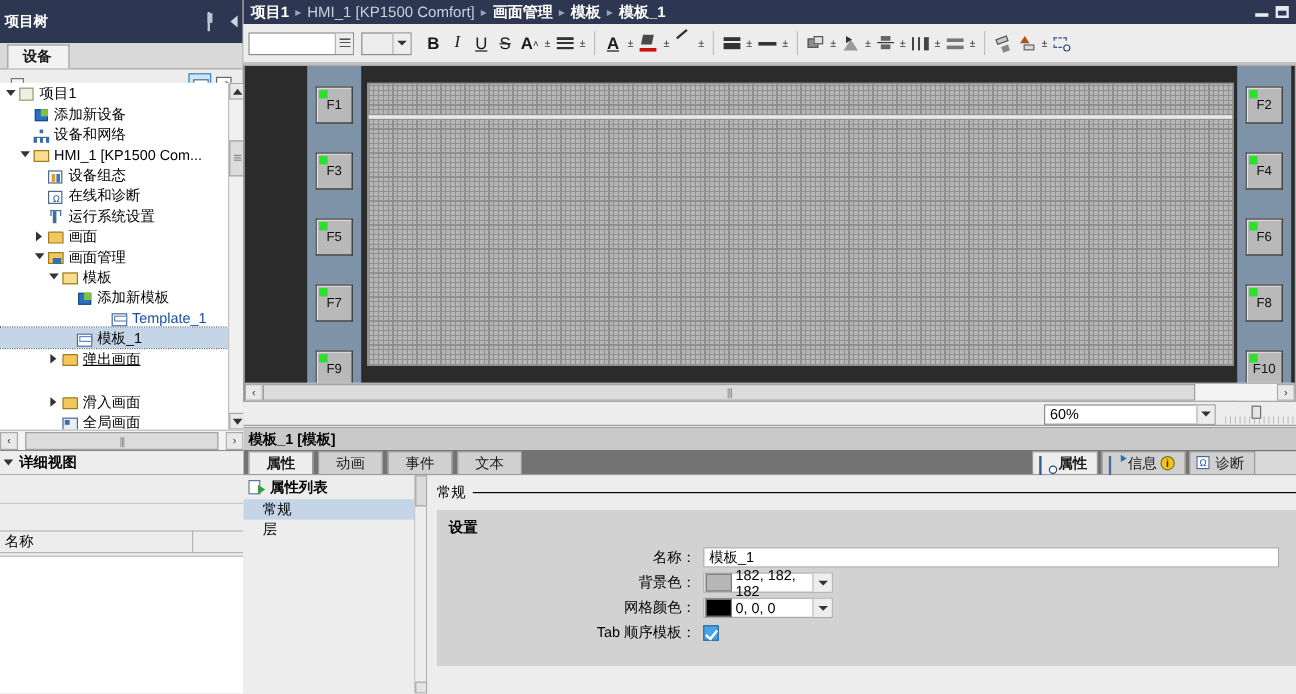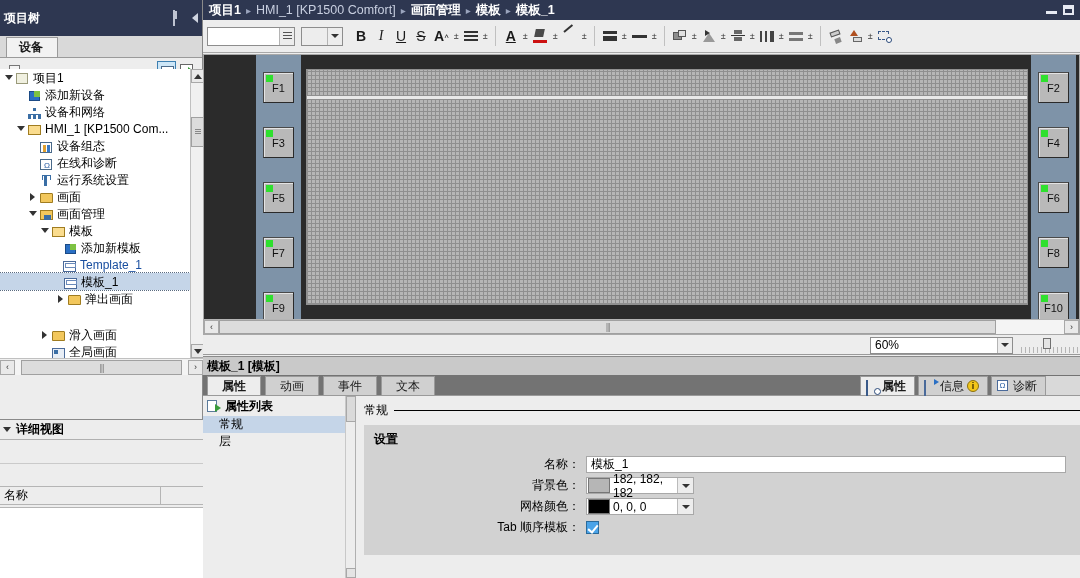--- a/index.html
+++ b/index.html
@@ -109,21 +109,21 @@
   .hscroll {
     position:absolute; left:0; right:0; bottom:0; height:17px; background:#f0f0f0;
     border-top:1px solid #c0c0c0; display:flex; align-items:center;
   }
   .hs-btn { width:15px;height:15px;background:#e9e9e9;border:1px solid #a8a8a8;display:flex;align-items:center;justify-content:center;font-size:9px;color:#333;}
   .hs-track { flex:1; height:15px; background:#f4f4f4; position:relative; }
   .hs-thumb { position:absolute;left:6px;top:0;right:6px;height:15px;background:#dcdcdc;border:1px solid #a0a0a0;}
   .hs-thumb::after{content:"|||";position:absolute;left:50%;top:0;transform:translateX(-50%);font-size:9px;color:#888;line-height:14px;letter-spacing:-1px;}
 
   #detail-view {
-    position:absolute; left:0; bottom:0; width:203px; height:159px;
+    position:absolute; left:0; bottom:0; width:203px; height:203px;
     background:#ededed; border-top:1px solid #8a8a8a;
   }
   .dv-head { height:20px; display:flex; align-items:center; background:#ededed; border-bottom:1px solid #b0b0b0; }
   .dv-caret { width:14px; display:flex; align-items:center; justify-content:center; }
   .caret-dn { width:0;height:0;border-left:4px solid transparent;border-right:4px solid transparent;border-top:5px solid #333; }
   .dv-title { font-weight:bold; font-size:12px; padding-left:2px; color:#000; }
   .dv-body { position:absolute; left:0; right:0; top:20px; bottom:0; background:#ededed; }
   .dv-strip { height:24px; background:#ededed; border-bottom:1px solid #cacaca; }
   .dv-strip2 { height:22px; background:#ededed; }
   .dv-colhdr { height:19px; background:#ededed; border-top:1px solid #b5b5b5; border-bottom:1px solid #b5b5b5; display:flex; align-items:center; }
@@ -422,35 +422,35 @@
             </span>
             <span class="tlabel">模板</span>
           </div>
           <div class="tnode" style="padding-left: 50px;">
             <span class="tw"></span>
             <span class="ic">
               <span class="ic-add" style="position: absolute; left: 1px;"></span>
             </span>
             <span class="tlabel">添加新模板</span>
           </div>
-          <div class="tnode" style="padding-left: 49px;">
+          <div class="tnode" style="padding-left: 79px;">
             <span class="tw"></span>
             <span class="ic">
               <span class="ic-tpl" style="position: absolute; left: 1px;"></span>
             </span>
             <span class="tlabel blue">Template_1</span>
           </div>
           <div class="tnode selected" style="padding-left: 50px;">
             <span class="tw"></span>
             <span class="ic">
               <span class="ic-tpl" style="position: absolute; left: 1px;"></span>
             </span>
             <span class="tlabel">模板_1</span>
           </div>
-          <div class="tnode" style="padding-left: 54px;">
+          <div class="tnode" style="padding-left: 38px; text-decoration: underline;">
             <span class="tw">
               <span class="arrow-r"></span>
             </span>
             <span class="ic">
               <span class="ic-folder" style="position: absolute; left: 1px;"></span>
             </span>
             <span class="tlabel">弹出画面</span>
           </div>
           <div class="tnode" style="padding-left: 38px; margin-top: 19px;">
             <span class="tw">

